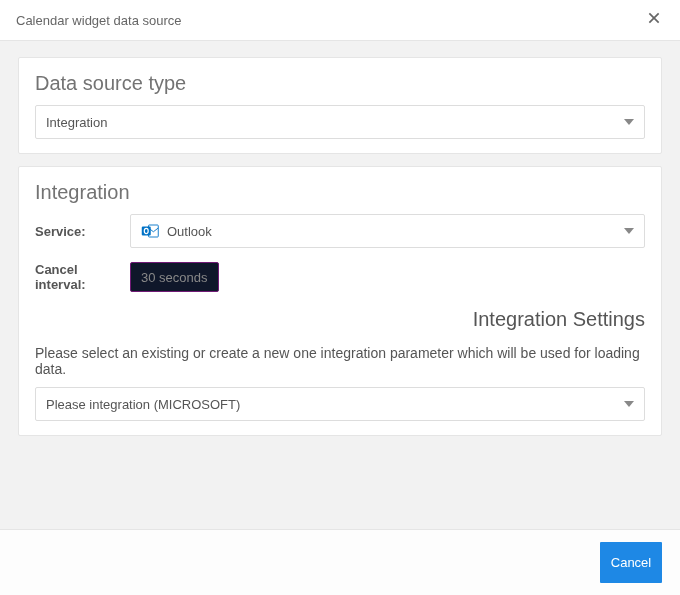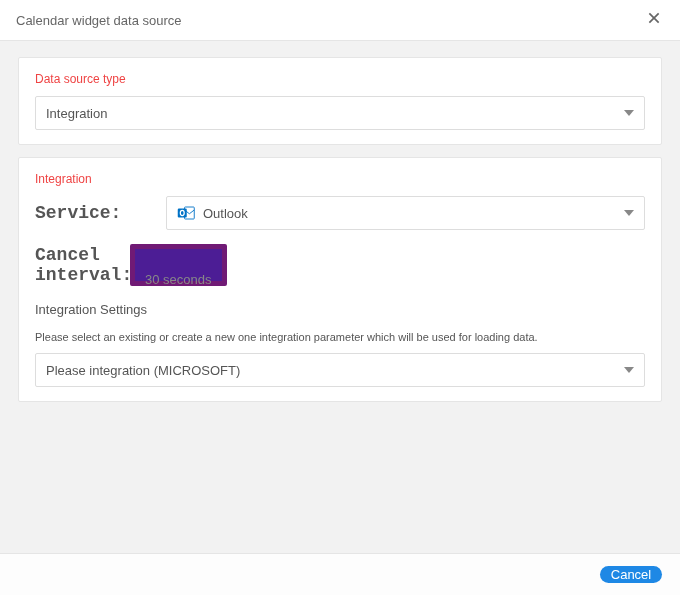--- a/index.html
+++ b/index.html
@@ -41,22 +41,22 @@
       overflow: auto;
     }
     .panel {
       background: #fff;
       border: 1px solid #e5e5e5;
       border-radius: 2px;
       padding: 14px 16px;
       margin-bottom: 12px;
     }
     .panel-heading {
-      font-size: 12px;
-      color: #ef4444;
+      font-size: 20px;
+      color: #737373;
       margin-bottom: 10px;
     }
     .select {
       position: relative;
       border: 1px solid #ddd;
       background: #fff;
       height: 34px;
       display: flex;
       align-items: center;
       padding: 0 10px;
@@ -70,73 +70,72 @@
       color: #888;
     }
     .caret svg { width: 10px; height: 10px; display: block; }
     .form-row {
       display: flex;
       align-items: center;
       margin-bottom: 14px;
     }
     .form-label {
       width: 95px;
-      font-size: 18px;
+      font-size: 13px;
       font-weight: bold;
       color: #555;
-      font-family: Liberation Mono, monospace;
-    }
-    .form-control-wrap { flex: 1; margin-left: 36px; }
+    }
+    .form-control-wrap { flex: 1; }
     .service-select {
       flex: 1;
     }
     .service-select .select { width: 100%; }
     .outlook-icon {
       width: 18px;
       height: 18px;
       margin-right: 8px;
       display: inline-flex;
       align-items: center;
       justify-content: center;
     }
     .fetch-input {
       display: inline-block;
-      border: 5px solid #701a75;
-      background: #4c1d95;
+      border: 1px solid #701a75;
+      background: #0f172a;
       height: 30px;
-      padding: 16px 10px;
+      padding: 0 10px;
       font-size: 13px;
       color: #888;
       border-radius: 2px;
       line-height: 30px;
     }
     .settings-heading {
-      text-align: left;
-      font-size: 13px;
+      text-align: right;
+      font-size: 20px;
       color: #555;
       margin: 16px 0 14px;
     }
     .help-text {
-      font-size: 11px;
+      font-size: 14px;
       color: #555;
       margin-bottom: 10px;
     }
     .dialog-footer {
       background: #fdfdfd;
       border-top: 1px solid #e5e5e5;
       padding: 12px 18px;
       display: flex;
       justify-content: flex-end;
       gap: 8px;
     }
     .btn {
       min-width: 62px;
-      height: 17px;
+      height: 41px;
       border: none;
-      border-radius: 10px;
+      border-radius: 1px;
       font-size: 13px;
       cursor: pointer;
       display: inline-flex;
       align-items: center;
       justify-content: center;
       background: #1e88e5;
       color: #fff;
     }
   </style>
 </head>

